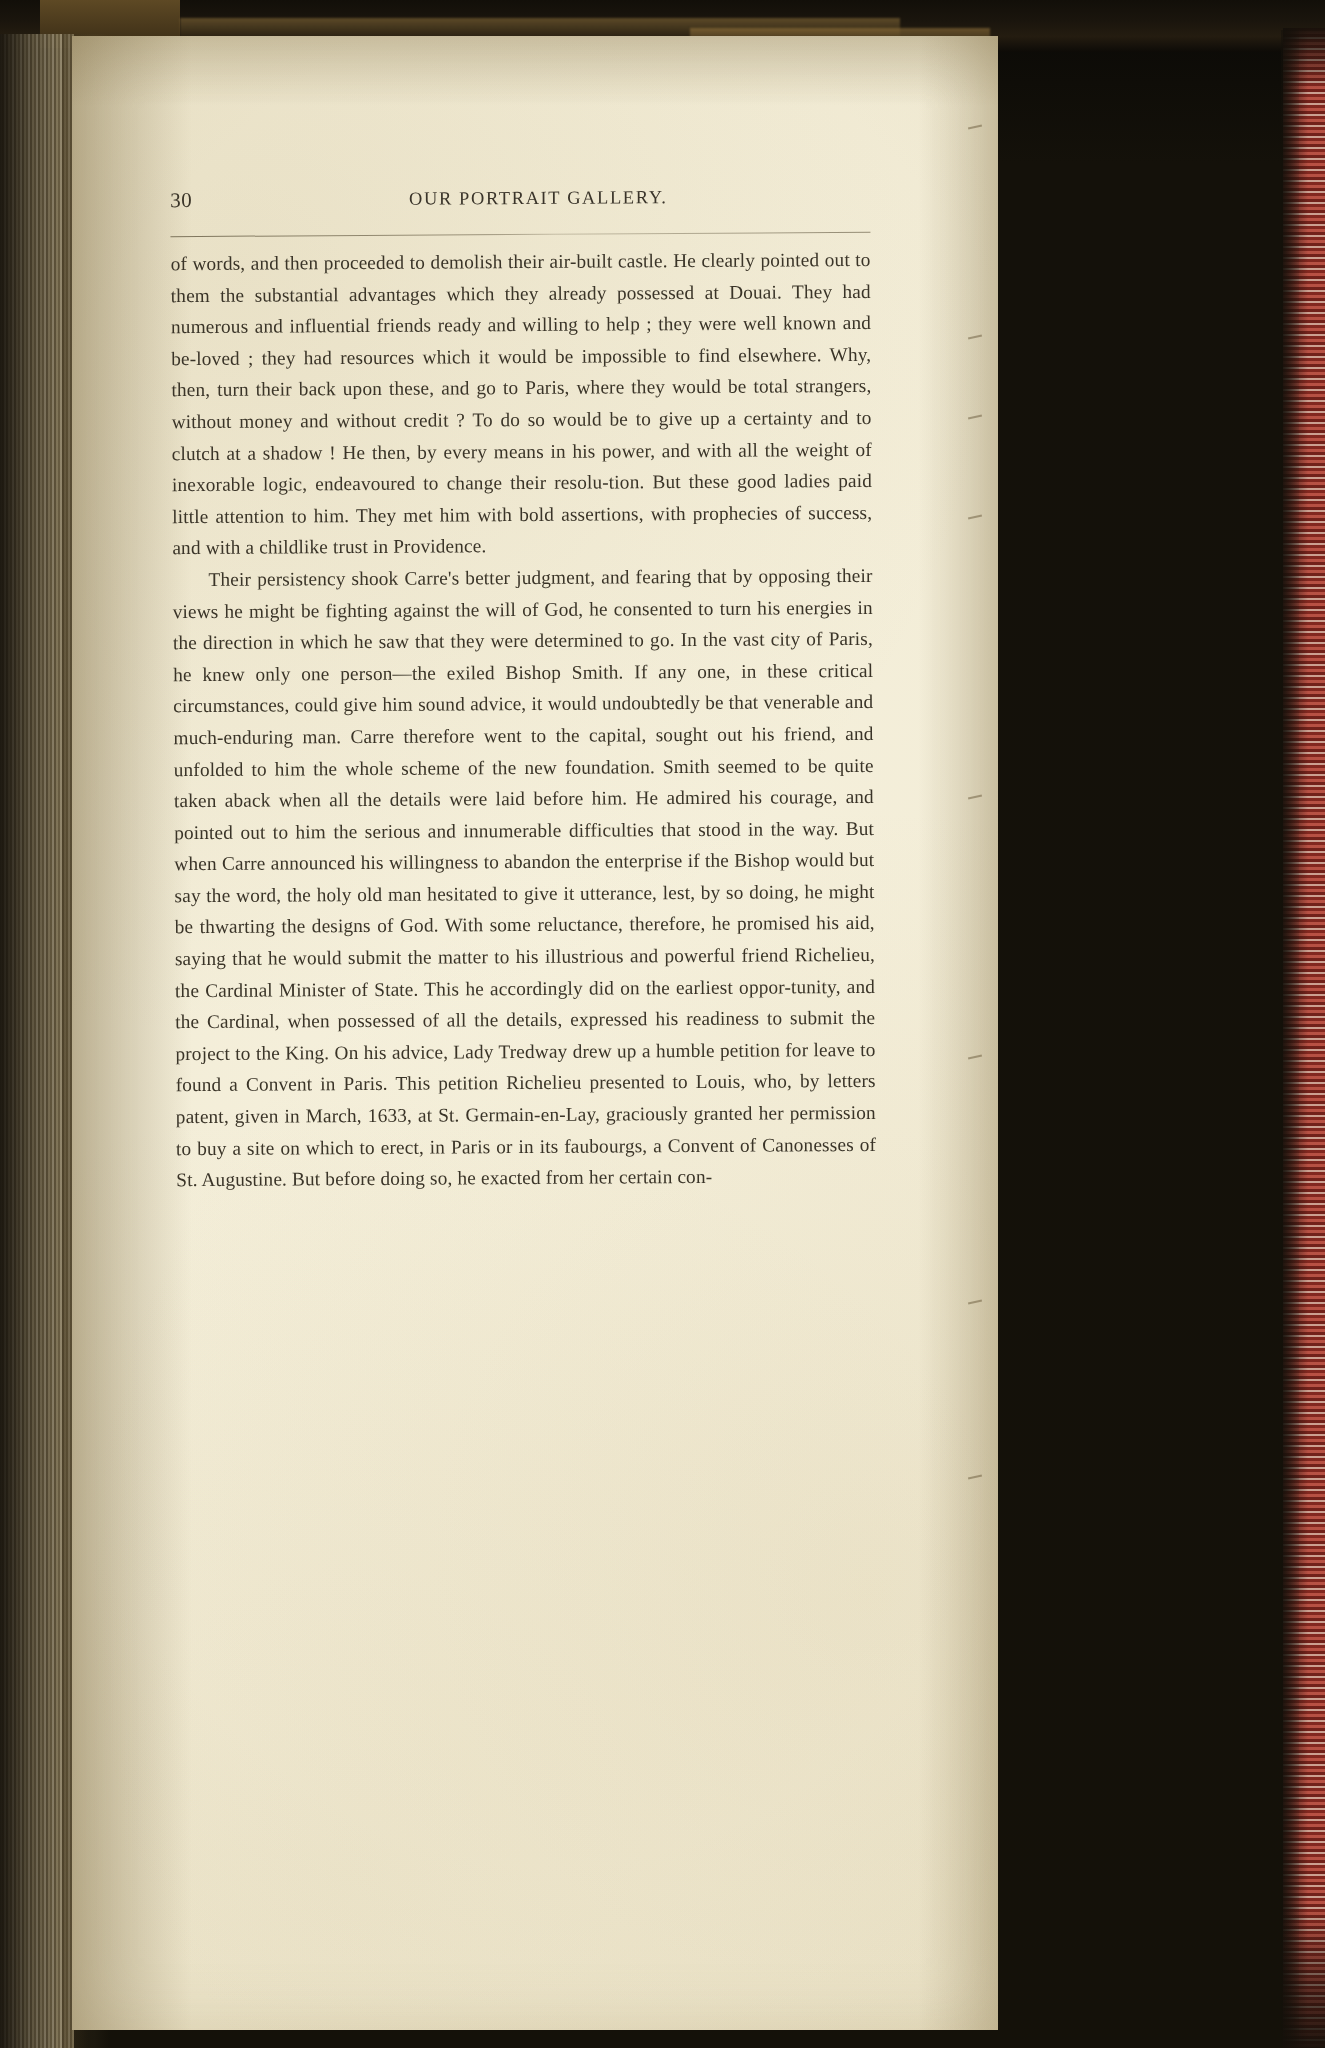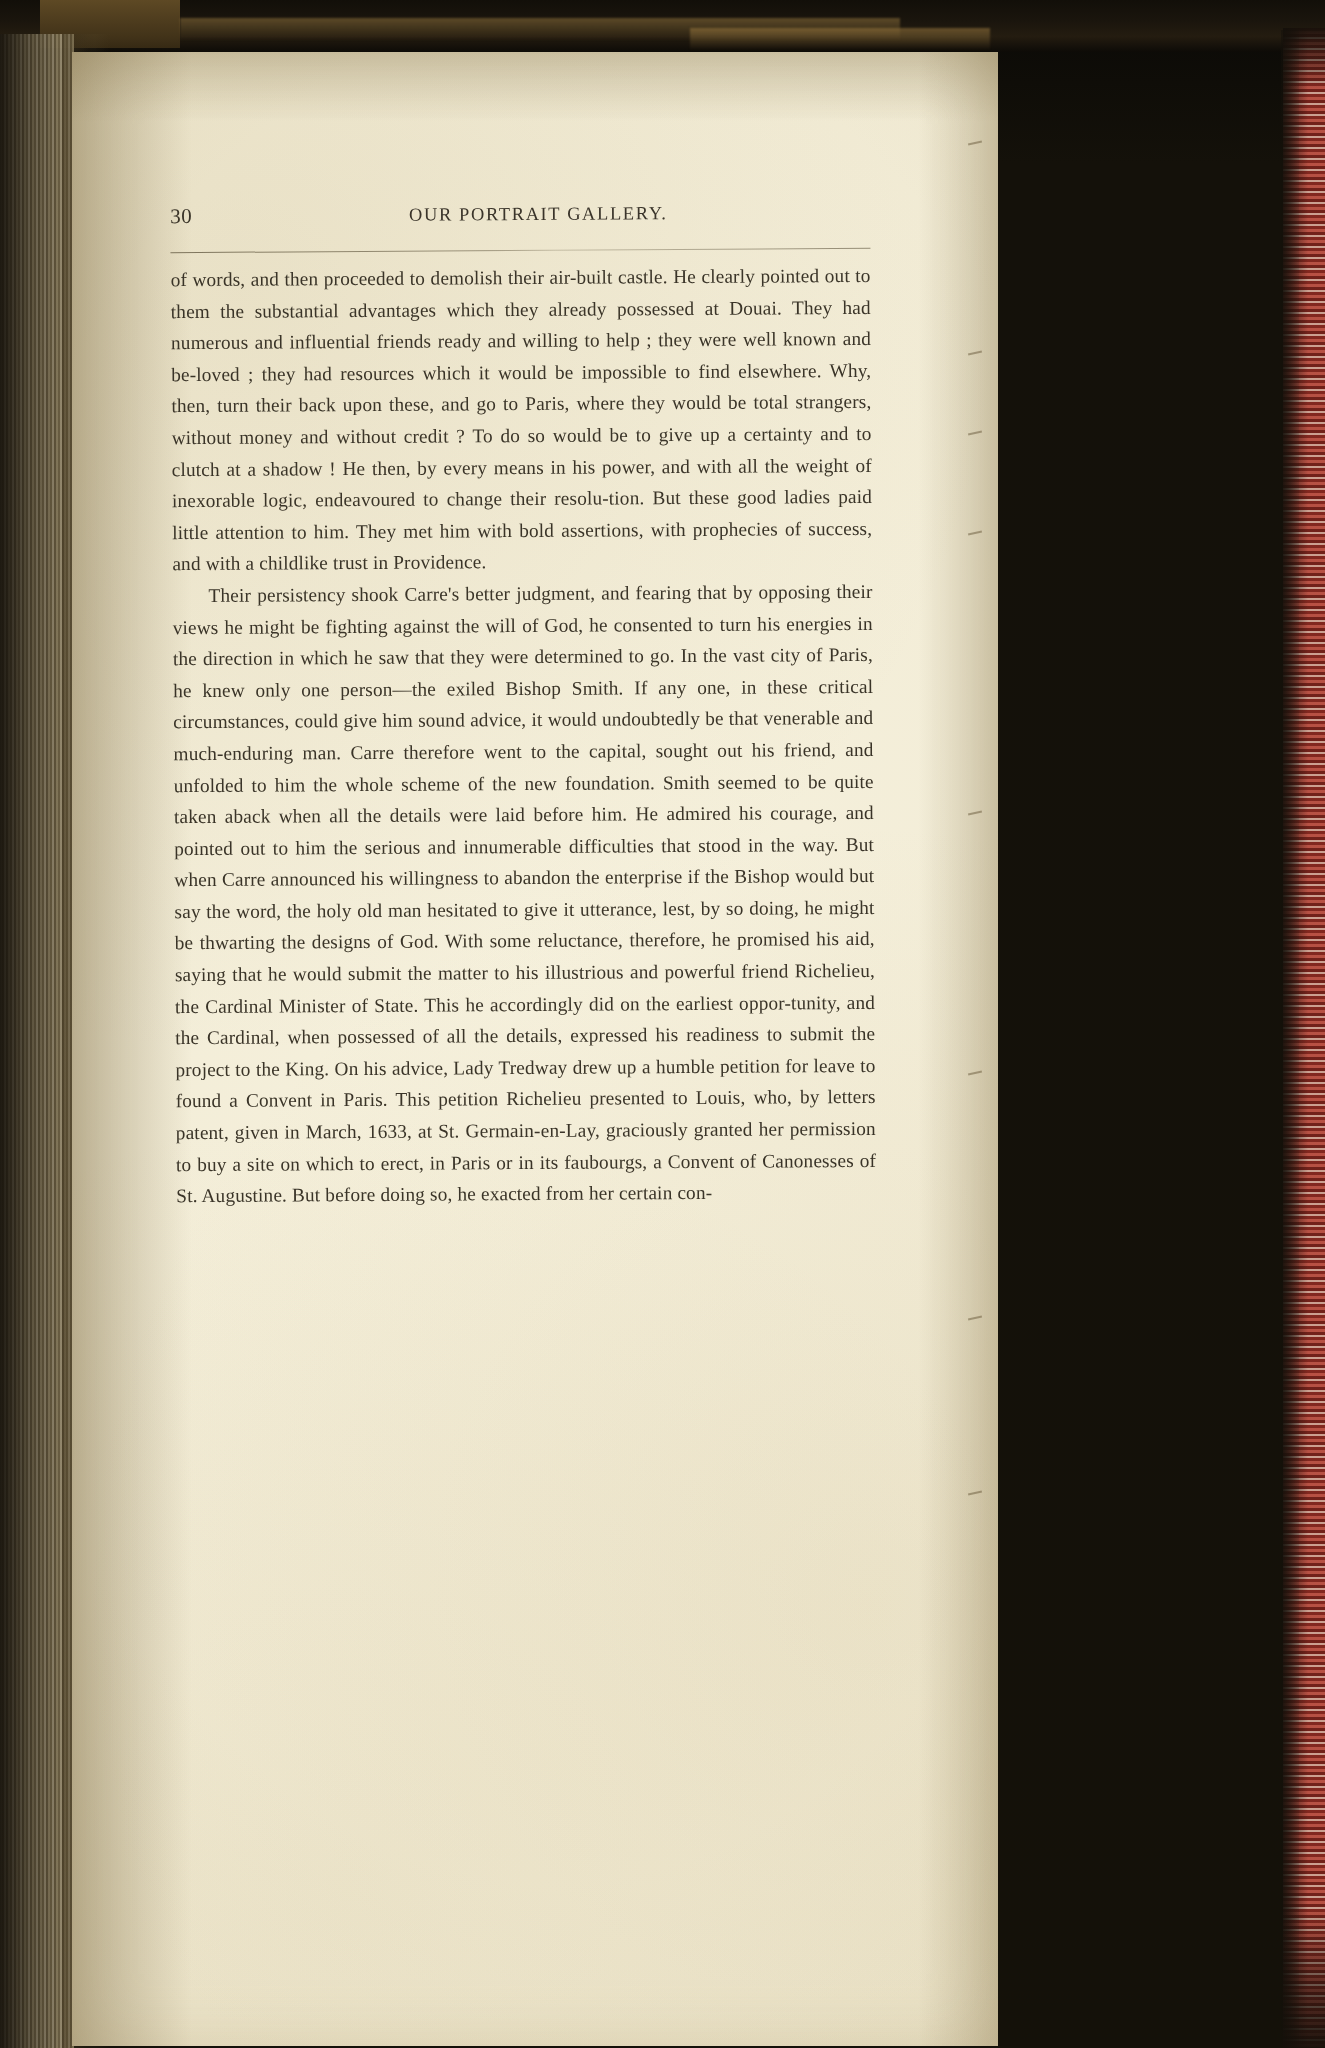--- a/index.html
+++ b/index.html
@@ -138,21 +138,21 @@
     top: 34px;
     width: 26px;
     height: 2014px;
     background: linear-gradient(90deg, rgba(60,48,26,.55), rgba(225,216,188,0));
   }
 
   
   .page {
     position: absolute;
     left: 72px;
-    top: 52px;
+    top: 36px;
     width: 926px;
     height: 1994px;
     background:
       radial-gradient(120% 85% at 52% 45%, #f6f1dd 0%, #f2ecd6 55%, #e9e1c6 82%, #ddd3b4 100%);
     box-shadow: inset 0 0 60px rgba(180,164,120,.35);
   }
   .page-grain {
     position: absolute;
     inset: 0;
     background:

